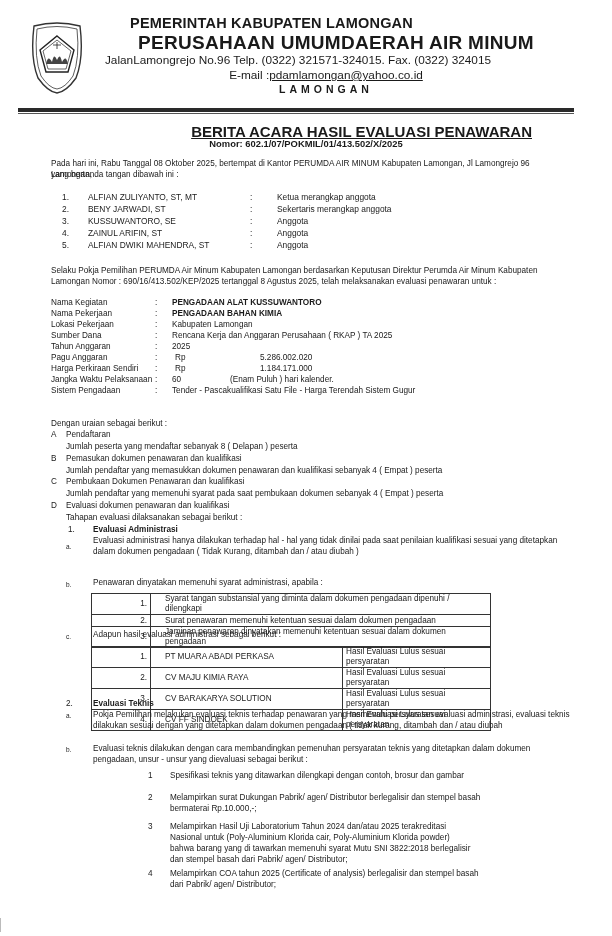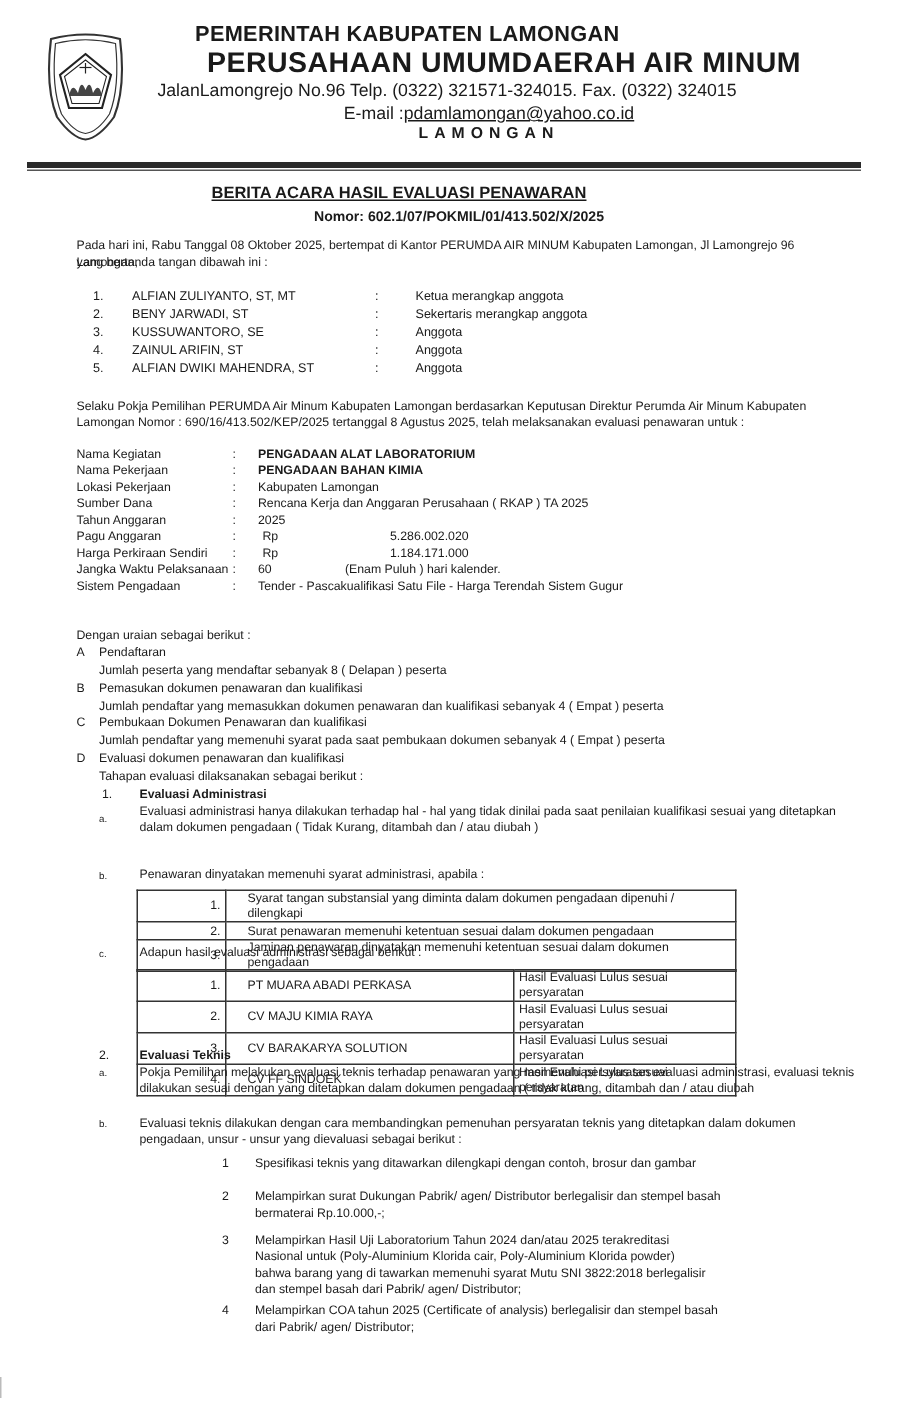--- a/index.html
+++ b/index.html
@@ -9,21 +9,21 @@
   .letterhead-logo { left:28px; top:22px; width:58px; height:72px; }
   .lh-line1 { left:0; width:503px; top:15px; text-align:center; font-size:14.5px; font-weight:bold; letter-spacing:0.2px; padding-left:40px; box-sizing:border-box; }
   .lh-line2 { left:0; width:612px; top:32px; text-align:center; font-size:19px; font-weight:bold; letter-spacing:0.3px; padding-left:60px; box-sizing:border-box; }
   .lh-line3 { left:0; width:556px; top:53px; text-align:center; font-size:11.8px; padding-left:40px; box-sizing:border-box; }
   .lh-line4 { left:0; width:612px; top:68px; text-align:center; font-size:11.8px; padding-left:40px; box-sizing:border-box; }
   .lh-line4 .email { text-decoration:underline; }
   .lh-line5 { left:0; width:612px; top:83px; text-align:center; font-size:10.5px; font-weight:bold; letter-spacing:4px; padding-left:40px; box-sizing:border-box; }
   .lh-rule { left:18px; top:108px; width:556px; height:4px; background:#2a2a2a; }
   .lh-rule2 { left:18px; top:113px; width:556px; height:1px; background:#555; }
 
-  .title { left:0; width:532px; top:123px; text-align:center; font-size:11px; font-weight:bold; }
+  .title { left:0; width:532px; top:123px; text-align:right; font-size:15px; font-weight:bold; }
   .title span { text-decoration:underline; }
   .nomor { left:0; width:612px; top:138px; text-align:center; font-size:9.4px; font-weight:bold; }
 
   .txt { font-size:8.2px; line-height:10.6px; }
   .p { left:51px; width:520px; }
 
   .member-row { left:0; width:612px; height:12px; font-size:8.4px; }
   .member-row .num { position:absolute; left:62px; }
   .member-row .name { position:absolute; left:88px; }
   .member-row .colon { position:absolute; left:250px; }
@@ -109,21 +109,21 @@
   <span class="colon">:</span>
   <span class="role">Anggota</span>
 </div>
 
 <div class="abs p txt" style="top:266px;">Selaku Pokja Pemilihan PERUMDA Air Minum Kabupaten Lamongan berdasarkan Keputusan Direktur Perumda Air Minum Kabupaten</div>
 <div class="abs p txt" style="top:277px;">Lamongan Nomor : 690/16/413.502/KEP/2025 tertanggal 8 Agustus 2025, telah melaksanakan evaluasi penawaran untuk :</div>
 
 <div class="abs info-row" style="top:298px;">
   <span class="lbl">Nama Kegiatan</span>
   <span class="colon">:</span>
-  <span class="val bold">PENGADAAN ALAT LABORATORIUM</span>
+  <span class="val bold">PENGADAAN ALAT KUSSUWANTORO</span>
 </div>
 <div class="abs info-row" style="top:309px;">
   <span class="lbl">Nama Pekerjaan</span>
   <span class="colon">:</span>
   <span class="val bold">PENGADAAN BAHAN KIMIA</span>
 </div>
 <div class="abs info-row" style="top:320px;">
   <span class="lbl">Lokasi Pekerjaan</span>
   <span class="colon">:</span>
   <span class="val">Kabupaten Lamongan</span>

